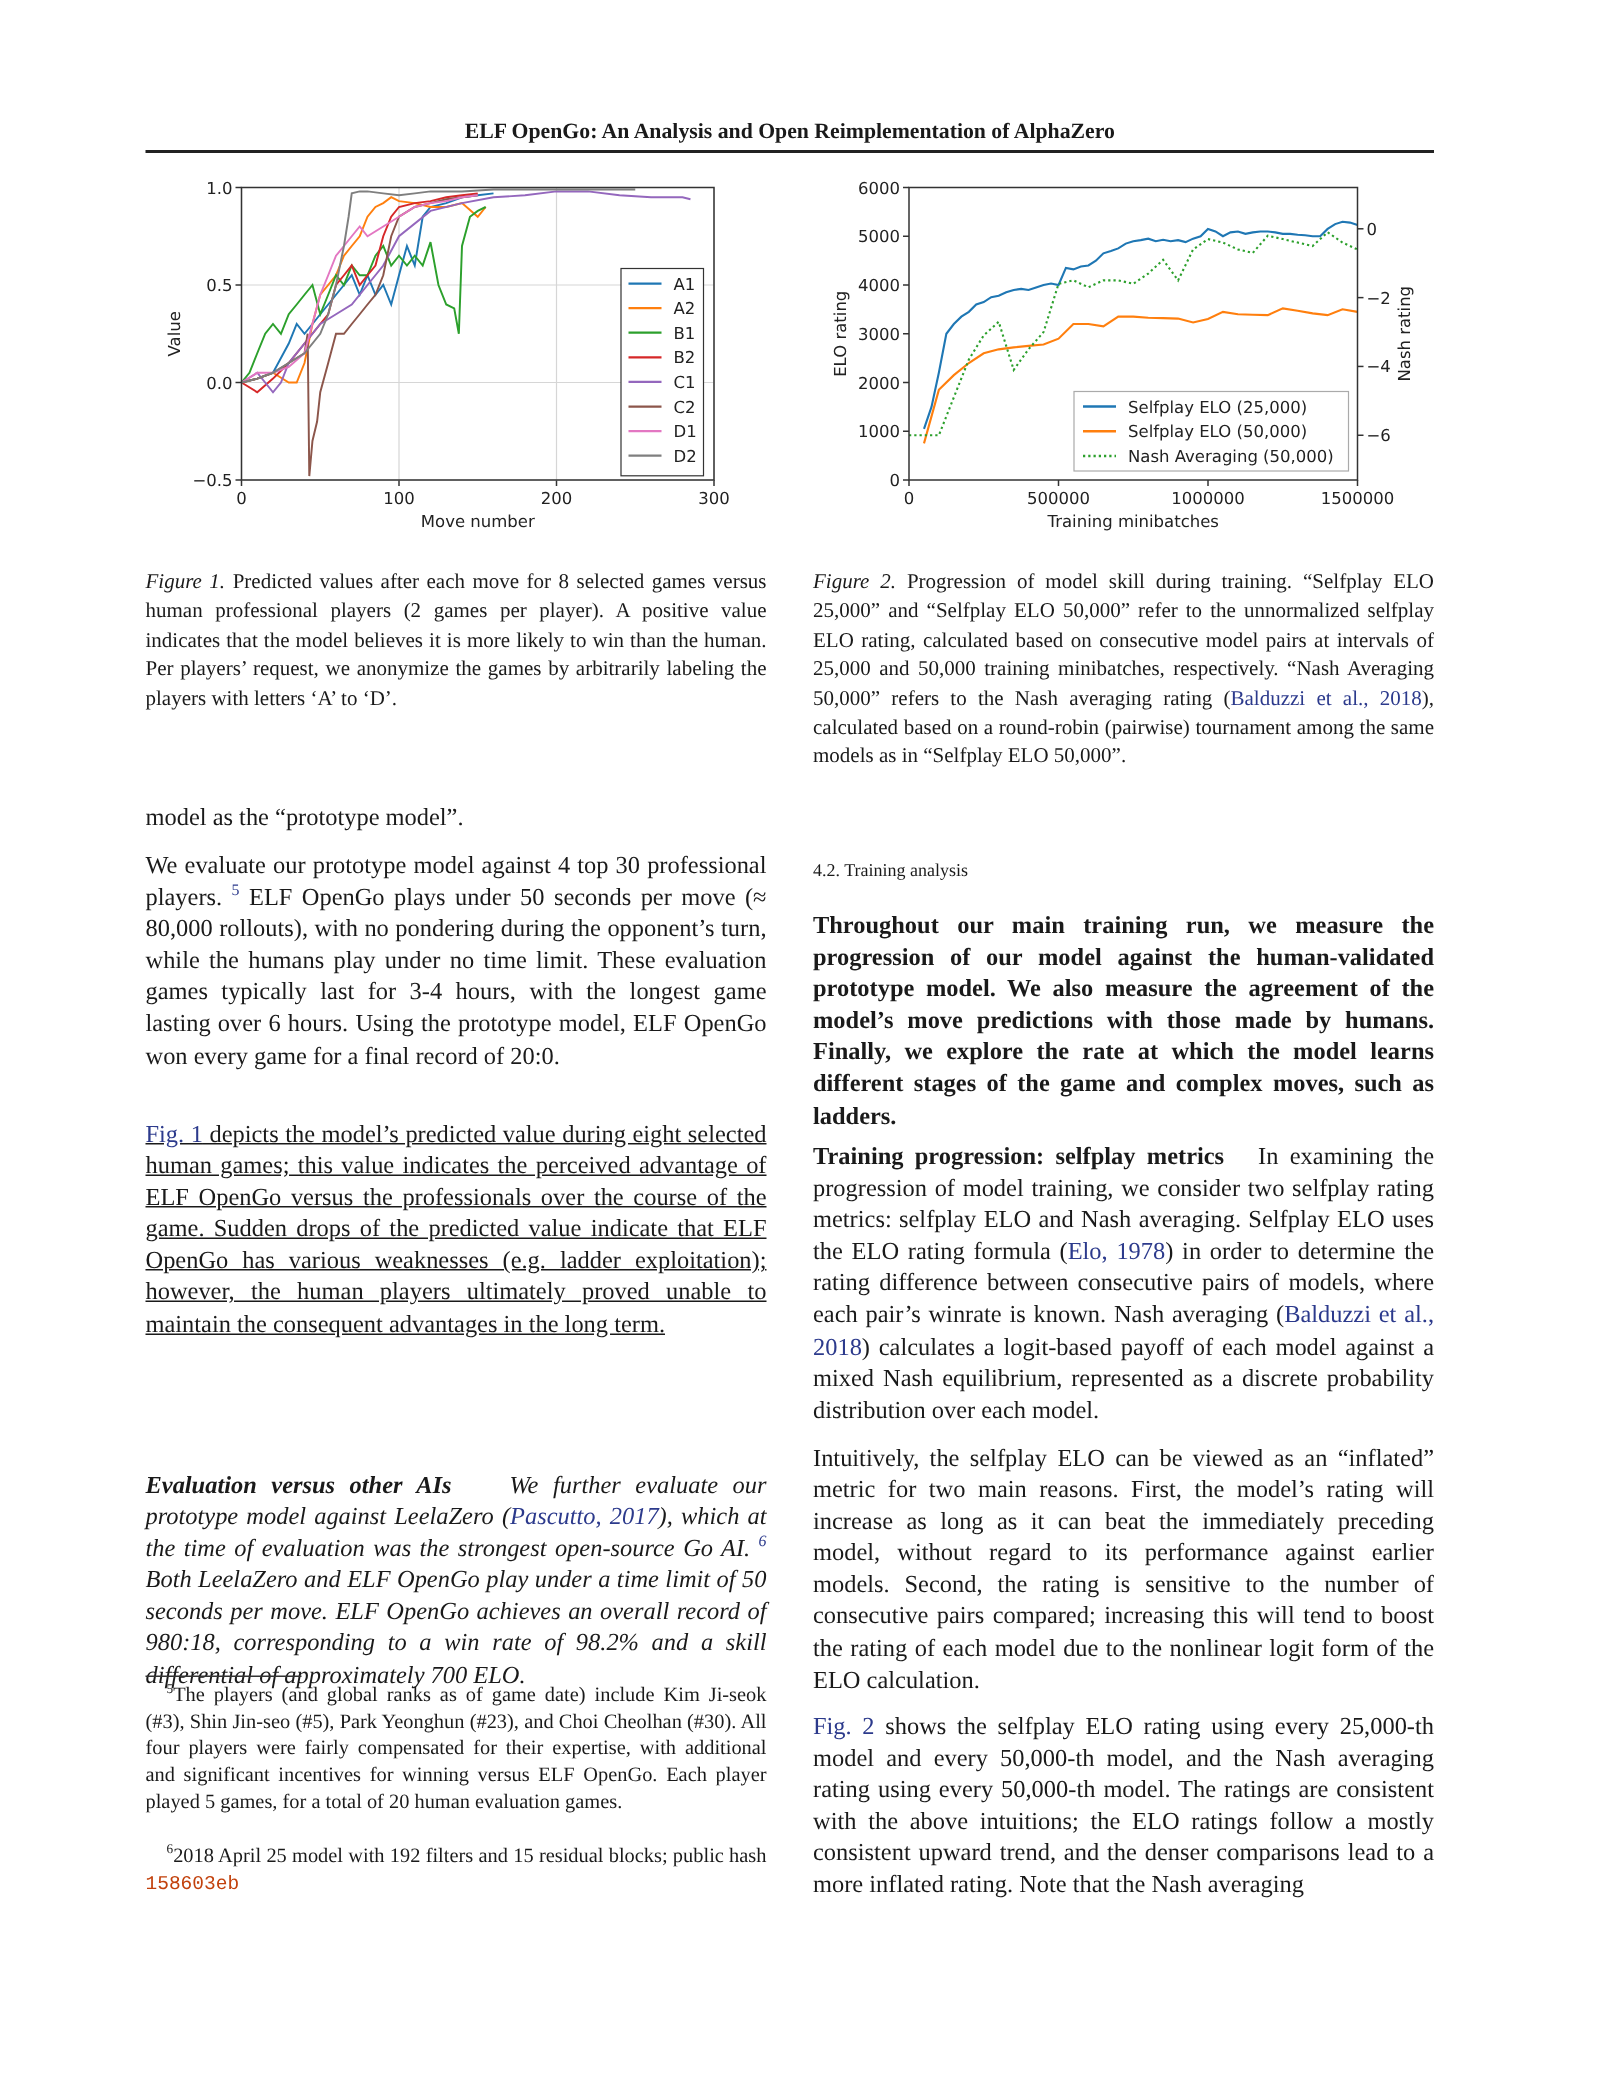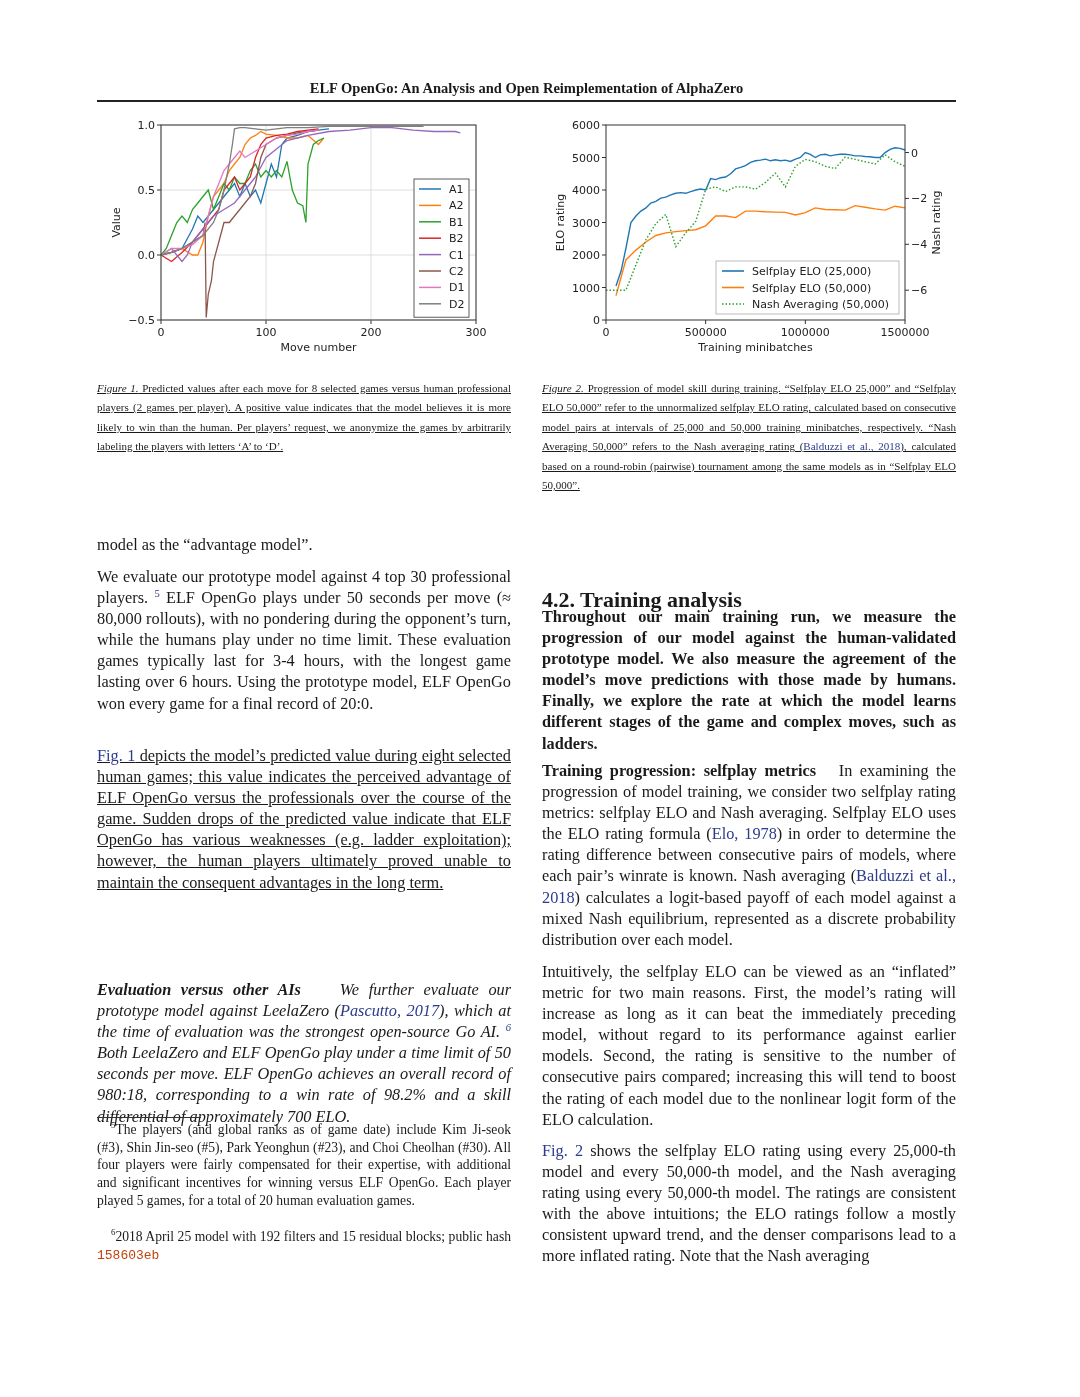--- a/index.html
+++ b/index.html
@@ -3,26 +3,26 @@
 <meta charset="utf-8">
 <style>
   html, body { margin: 0; padding: 0; background: #ffffff; }
   body { width: 1080px; height: 1397px; position: relative; overflow: hidden;
          font-family: "Liberation Serif", serif; color: #1a1a1a; }
   .running-title { position: absolute; left: 97px; width: 859px; top: 80px; text-align: center;
          font-weight: bold; font-size: 14.5px; }
   .title-rule { position: absolute; left: 97px; width: 859px; top: 100px; height: 1.5px; background: #222; }
   .fig { position: absolute; }
   .fig svg text { font-family: "DejaVu Sans", sans-serif; fill: #222; }
-  .caption { position: absolute; font-size: 11px; line-height: 19.4px; text-align: justify; text-decoration: underline; }
+  .caption { position: absolute; font-size: 14px; line-height: 19.4px; text-align: justify; }
   .caption .fig-label { font-style: italic; }
   .para { position: absolute; font-size: 16.3px; line-height: 21.1px; text-align: justify; hyphens: manual; }
   .para b { font-weight: bold; }
   .link { color: #2c3a8c; }
-  .section-head { position: absolute; font-weight: bold; font-size: 22px; margin-top: 14px; }
+  .section-head { position: absolute; font-weight: normal; font-size: 12px; }
   .fn-rule { position: absolute; left: 97px; top: 1117px; width: 104px; height: 1px; background: #333; }
   .footnote { position: absolute; font-size: 13.6px; line-height: 17.7px; text-align: justify; }
   .mono { font-family: "Liberation Mono", monospace; font-size: 13px; color: #c2410c; }
   sup { font-size: 0.65em; line-height: 0; }
 </style>
 </head>
 <body>
 
 <div class="running-title">ELF OpenGo: An Analysis and Open Reimplementation of AlphaZero</div>
 <div class="title-rule"></div>
@@ -134,21 +134,21 @@
 </div>
 
 <div class="caption" style="left:97px; top:379px; width:414px;">
   <span class="fig-label">Figure 1.</span><span> Predicted values after each move for 8 selected games versus human professional players (2 games per player). A positive value indicates that the model believes it is more likely to win than the human. Per players’ request, we anonymize the games by arbitrarily labeling the players with letters ‘A’ to ‘D’.</span>
 </div>
 
 <div class="caption" style="left:542px; top:379px; width:414px;">
   <span class="fig-label">Figure 2.</span><span> Progression of model skill during training. “Selfplay ELO 25,000” and “Selfplay ELO 50,000” refer to the unnormalized selfplay ELO rating, calculated based on consecutive model pairs at intervals of 25,000 and 50,000 training minibatches, respectively. “Nash Averaging 50,000” refers to the Nash averaging rating (</span><span class="link">Balduzzi et al., 2018</span><span>), calculated based on a round-robin (pairwise) tournament among the same models as in “Selfplay ELO 50,000”.</span>
 </div>
 
-<div class="para" style="left:97px; top:534px; width:414px;">model as the “advantage model”.</div>
+<div class="para" style="left:97px; top:534px; width:414px;">model as the “prototype model”.</div>
 
 <div class="para" style="left:97px; top:566px; width:414px;">
   <span>We evaluate our prototype model against 4 top 30 professional players. </span><sup class="link">5</sup><span> ELF OpenGo plays under 50 seconds per move (≈ 80,000 rollouts), with no pondering during the opponent’s turn, while the humans play under no time limit. These evaluation games typically last for 3-4 hours, with the longest game lasting over 6 hours. Using the prototype model, ELF OpenGo won every game for a final record of 20:0.</span>
 </div>
 
 <div class="para" style="left:97px; top:745px; width:414px;text-decoration:underline;">
   <span class="link">Fig. 1</span><span> depicts the model’s predicted value during eight selected human games; this value indicates the perceived advantage of ELF OpenGo versus the professionals over the course of the game. Sudden drops of the predicted value indicate that ELF OpenGo has various weaknesses (e.g. ladder exploitation); however, the human players ultimately proved unable to maintain the consequent advantages in the long term.</span>
 </div>
 
 <div class="para" style="left:97px; top:979px; width:414px;font-style:italic;">

